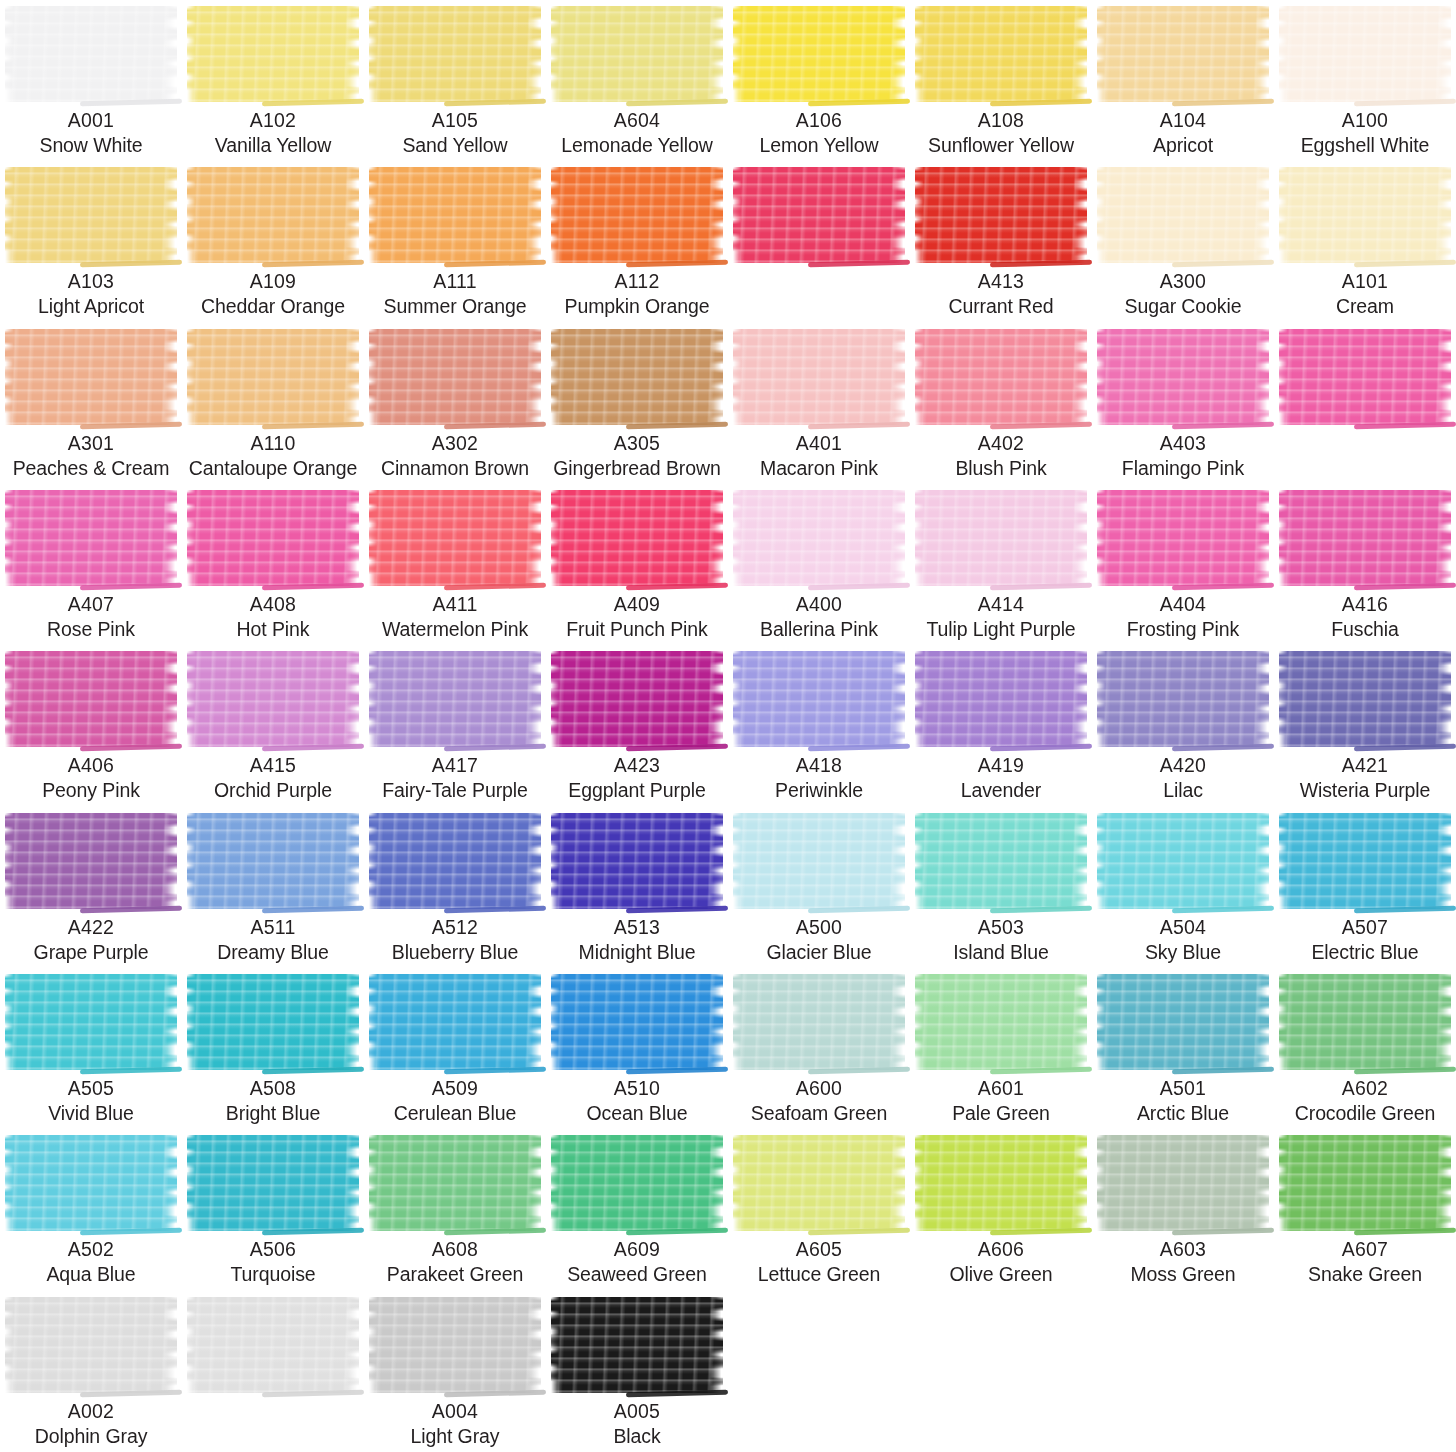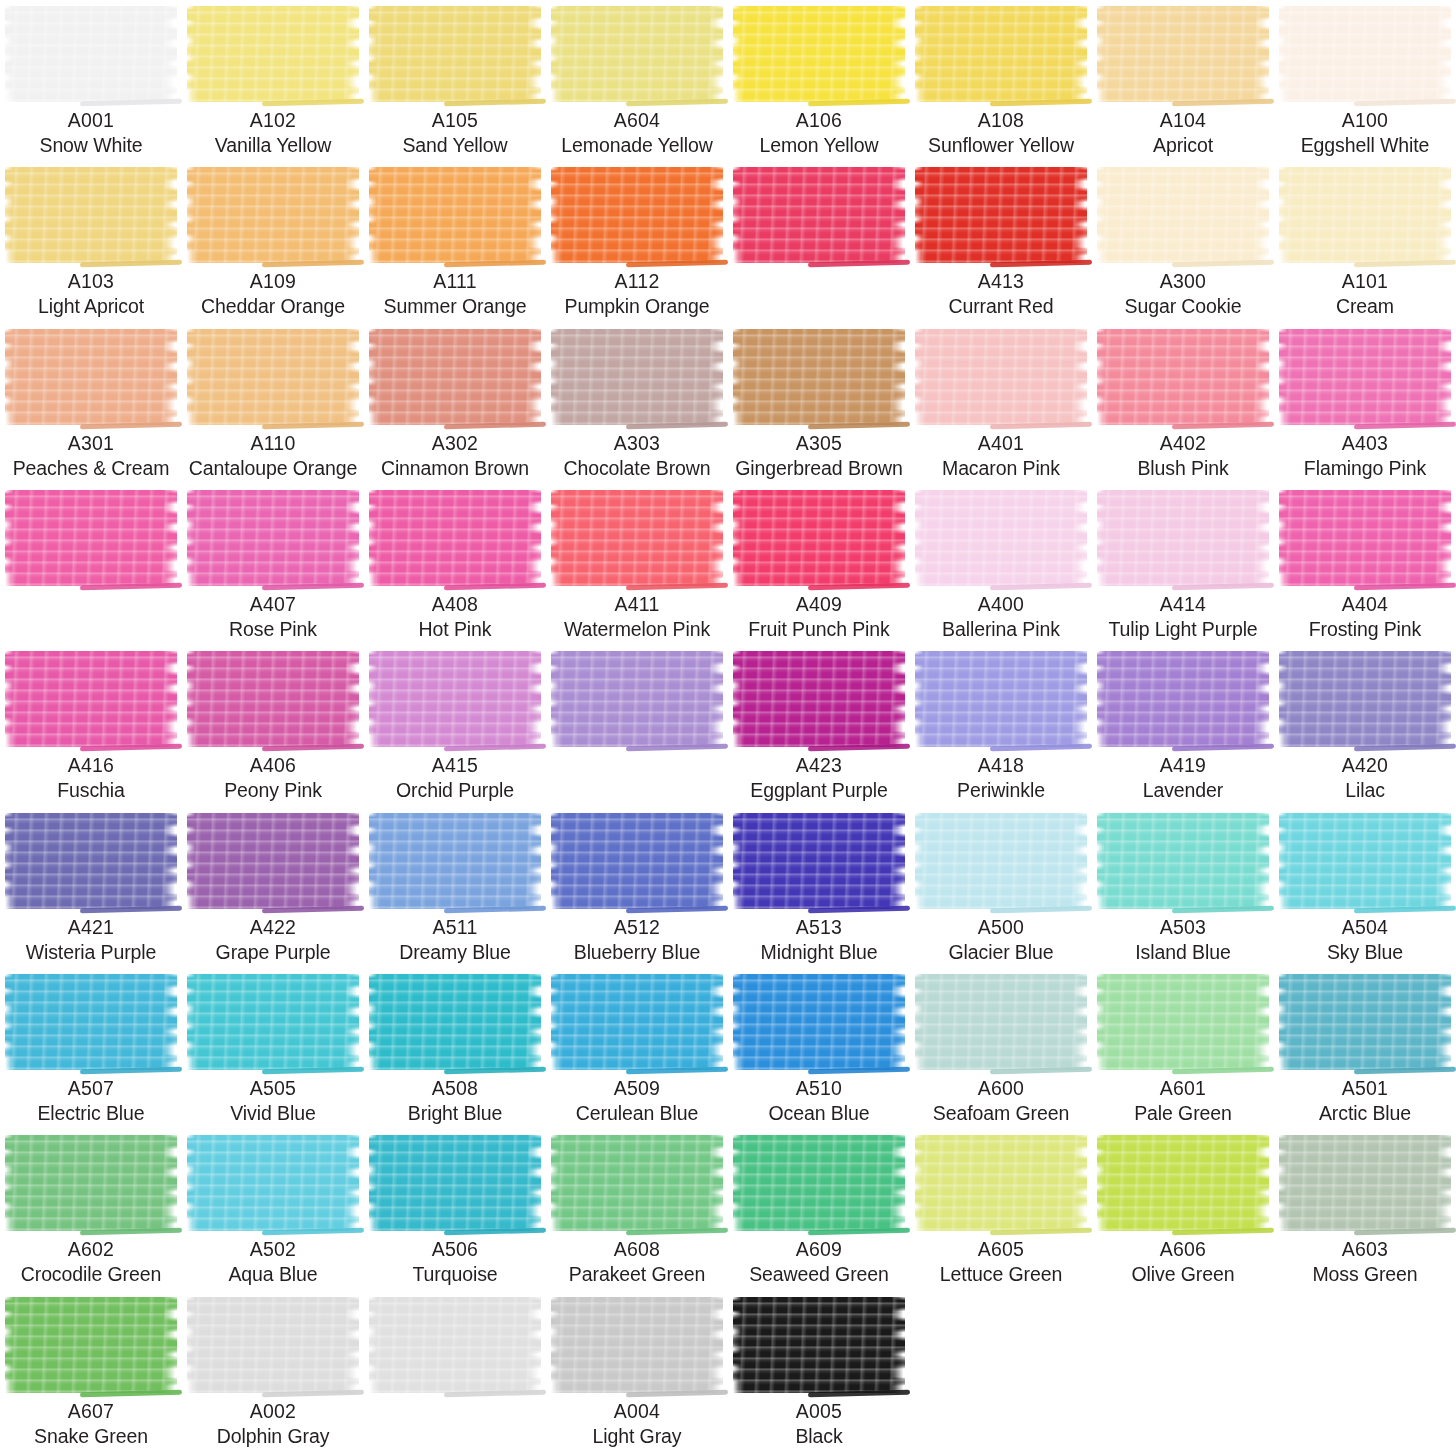--- a/index.html
+++ b/index.html
@@ -306,30 +306,20 @@
         <div class="swatch-paint" style="background-color: rgb(224, 144, 127);"></div>
         <div class="swatch-tail" style="background-color: rgb(211, 127, 109);"></div>
       </div>
       <div class="swatch-label">
         <span class="swatch-code">A302</span>
         <span class="swatch-name">Cinnamon Brown</span>
       </div>
     </div>
     <div class="swatch-cell">
       <div class="swatch-paint-wrap">
-        <div class="swatch-paint" style="background-color: rgb(193, 166, 163);"></div>
-        <div class="swatch-tail" style="background-color: rgb(178, 148, 146);"></div>
-      </div>
-      <div class="swatch-label">
-        <span class="swatch-code">A303</span>
-        <span class="swatch-name">Chocolate Brown</span>
-      </div>
-    </div>
-    <div class="swatch-cell">
-      <div class="swatch-paint-wrap">
         <div class="swatch-paint" style="background-color: rgb(200, 148, 98);"></div>
         <div class="swatch-tail" style="background-color: rgb(185, 131, 80);"></div>
       </div>
       <div class="swatch-label">
         <span class="swatch-code">A305</span>
         <span class="swatch-name">Gingerbread Brown</span>
       </div>
     </div>
     <div class="swatch-cell">
       <div class="swatch-paint-wrap">
@@ -464,20 +454,24 @@
       </div>
       <div class="swatch-label">
         <span class="swatch-code">A415</span>
         <span class="swatch-name">Orchid Purple</span>
       </div>
     </div>
     <div class="swatch-cell">
       <div class="swatch-paint-wrap">
         <div class="swatch-paint" style="background-color: rgb(170, 142, 210);"></div>
         <div class="swatch-tail" style="background-color: rgb(154, 125, 198);"></div>
+      </div>
+      <div class="swatch-label">
+        <span class="swatch-code">A417</span>
+        <span class="swatch-name">Fairy-Tale Purple</span>
       </div>
     </div>
     <div class="swatch-cell">
       <div class="swatch-paint-wrap">
         <div class="swatch-paint" style="background-color: rgb(183, 33, 144);"></div>
         <div class="swatch-tail" style="background-color: rgb(165, 17, 128);"></div>
       </div>
       <div class="swatch-label">
         <span class="swatch-code">A423</span>
         <span class="swatch-name">Eggplant Purple</span>

